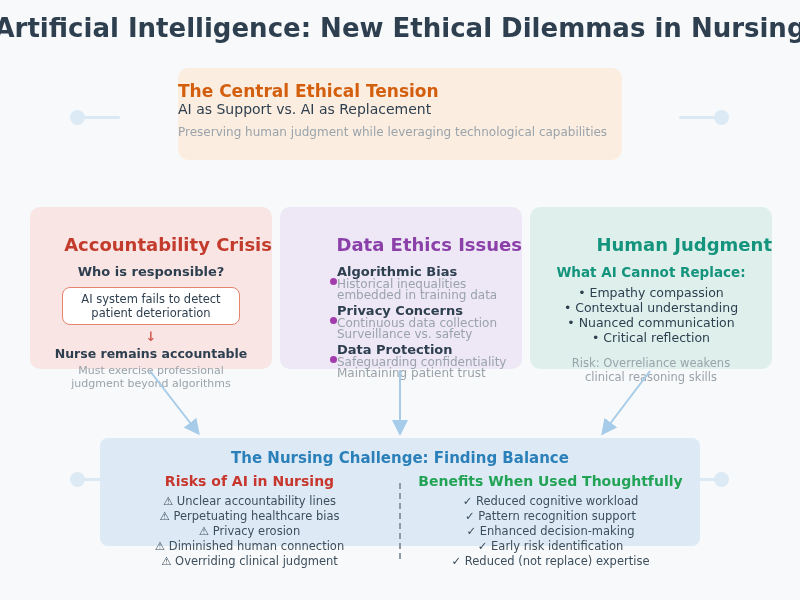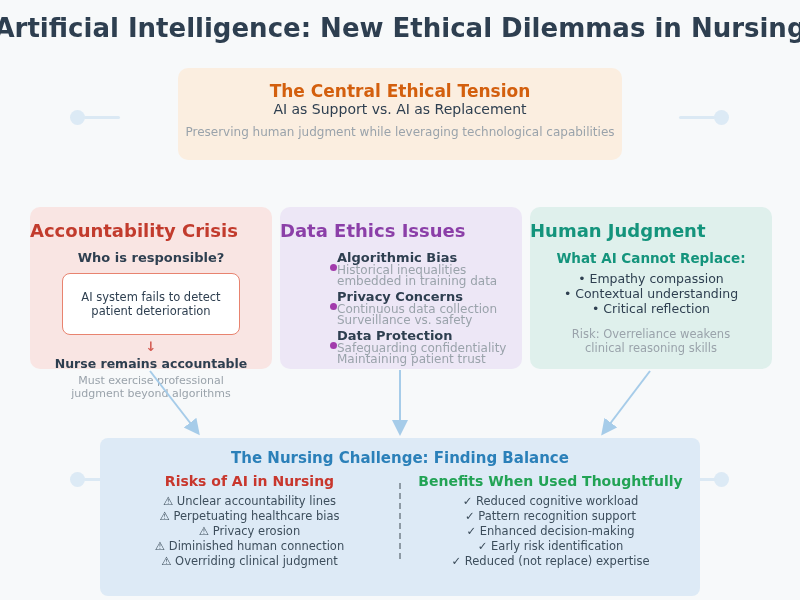--- a/index.html
+++ b/index.html
@@ -23,36 +23,36 @@
   }
 
   
   .deco-dot { position: absolute; width: 15px; height: 15px; border-radius: 50%; background: #dceaf5; }
   .deco-line { position: absolute; height: 3px; background: #dbe9f4; border-radius: 2px; }
 
   
   .box { position: absolute; border-radius: 10px; }
 
   
-  .tension { left: 178px; top: 68px; width: 444px; height: 92px; background: #fbeee0; text-align: center; }
+  .tension { left: 178px; top: 68px; width: 444px; height: 92px; background: #fbeee0; text-align: left; }
   .tension-title { margin-top: 13px; font-size: 17px; font-weight: bold; color: #d35f0e; }
   .tension-sub { margin-top: 0; font-size: 14px; color: #2e3f50; }
   .tension-cap { margin-top: 8px; font-size: 12px; color: #9aa3ab; }
 
   
   .mid-box { top: 207px; width: 242px; height: 162px; }
-  .box-title { margin-top: 13px; font-size: 18px; font-weight: bold; text-align: left; }
+  .box-title { margin-top: 27px; font-size: 18px; font-weight: bold; text-align: right; }
 
   .acct { left: 30px; background: #f9e5e3; text-align: center; }
   .acct .box-title { color: #c23b2d; }
   .acct-question { margin-top: 9px; font-size: 13px; font-weight: bold; color: #2e3f50; }
   .scenario-box {
     margin: 8px auto 0; width: 178px;
     background: #ffffff; border: 1.5px solid #e8836f; border-radius: 8px;
-    padding: 16px 2px; font-size: 11.5px; line-height: 14px; color: #2e3f50;
+    padding: 4px 2px; font-size: 11.5px; line-height: 14px; color: #2e3f50;
   }
   .down-arrow { margin-top: 5px; font-size: 13px; font-weight: bold; color: #d45b52; line-height: 13px; }
   .acct-conclusion { margin-top: 3px; font-size: 12.5px; font-weight: bold; color: #2e3f50; }
   .acct-note { margin-top: 3px; font-size: 11px; line-height: 13px; color: #9aa3ab; }
 
   .ethics { left: 280px; background: #ede7f6; }
   .ethics .box-title { color: #8b3fa8; }
   .e-items { margin: 9px 0 0 50px; }
   .e-item { display: flex; margin-bottom: 2px; }
   .e-dot { width: 7px; height: 7px; border-radius: 50%; background: #a23bac; margin-top: 14px; flex: none; }
@@ -63,21 +63,21 @@
   .judgment .box-title { color: #14947c; }
   .j-sub { margin-top: 9px; font-size: 13.5px; font-weight: bold; color: #14947c; }
   .j-items { margin-top: 5px; }
   .j-item { font-size: 12.5px; color: #2e3f50; line-height: 15px; }
   .j-risk { margin-top: 11px; font-size: 11.5px; line-height: 14px; color: #9aa3ab; }
 
   
   .connectors { position: absolute; left: 0; top: 0; width: 800px; height: 600px; pointer-events: none; }
 
   
-  .challenge { left: 100px; top: 438px; width: 600px; height: 158px; background: #ddeaf6; border-radius: 8px; text-align: center; }
+  .challenge { left: 100px; top: 438px; width: 600px; height: 108px; background: #ddeaf6; border-radius: 8px; text-align: center; }
   .c-title { margin-top: 11px; font-size: 15px; font-weight: bold; color: #2b80b9; }
   .c-cols { display: flex; margin-top: 6px; align-items: flex-start; }
   .c-col { flex: 1; }
   .c-col-title { font-size: 14px; font-weight: bold; }
   .risks-title { color: #c8372d; }
   .benefits-title { color: #22a355; }
   .c-items { margin-top: 5px; }
   .c-item { font-size: 11.5px; color: #3d4e5c; line-height: 15px; }
   .c-divider { width: 0; border-left: 2px dashed #8d9aa5; height: 76px; margin-top: 10px; }
 </style>
@@ -145,20 +145,21 @@
     </div>
   </div>
 </section>
 
 <section class="box mid-box judgment">
   <div class="box-title">Human Judgment</div>
   <div class="j-sub">What AI Cannot Replace:</div>
   <div class="j-items">
     <div class="j-item">• Empathy compassion</div>
     <div class="j-item">• Contextual understanding</div>
+    <div class="j-item">• Nuanced communication</div>
     <div class="j-item">• Critical reflection</div>
   </div>
   <div class="j-risk">
     <div>Risk: Overreliance weakens</div>
     <div>clinical reasoning skills</div>
   </div>
 </section>
 
 <svg class="connectors" viewBox="0 0 800 600">
   <defs>

